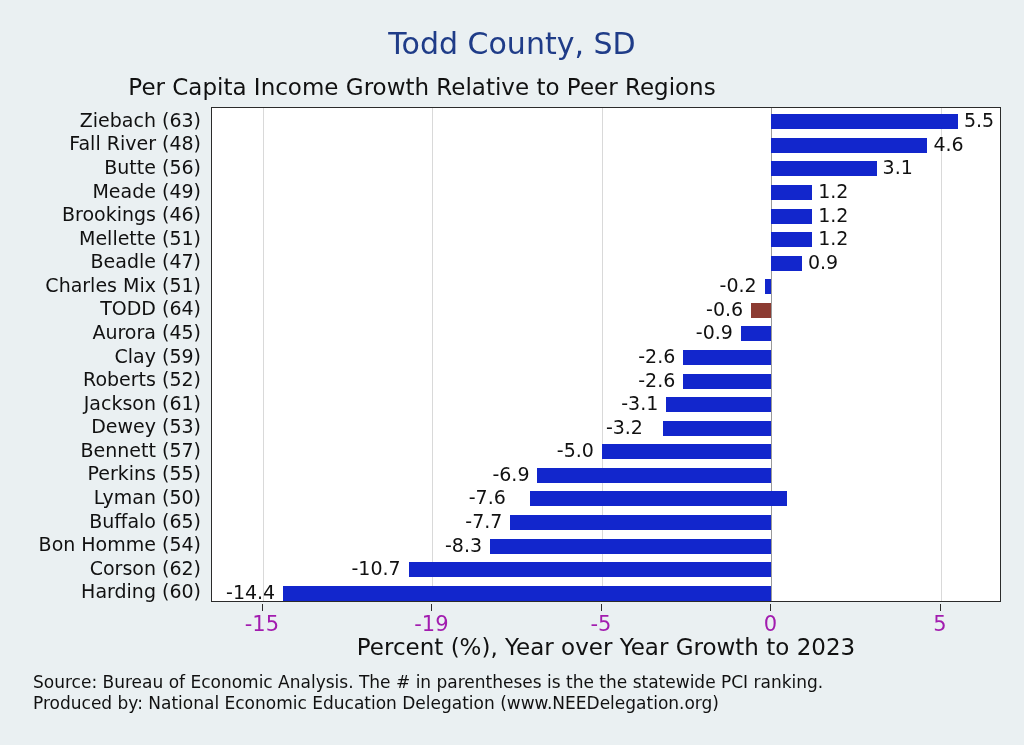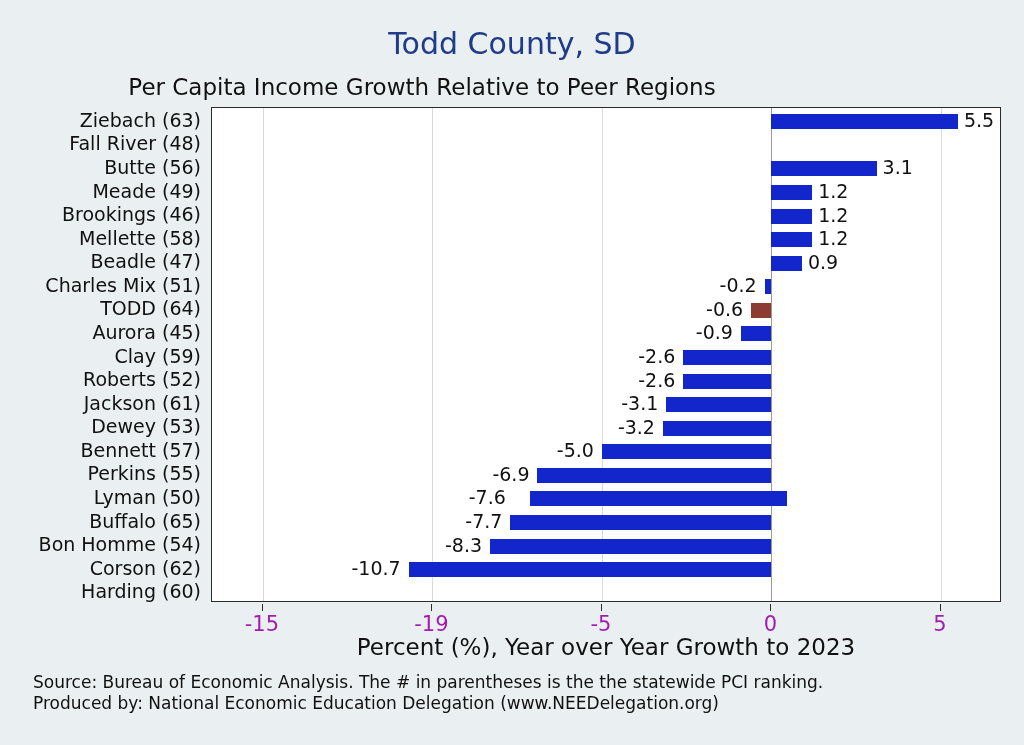--- a/index.html
+++ b/index.html
@@ -155,21 +155,21 @@
 
   <div class="title">Todd County, SD</div>
   <div class="subtitle">Per Capita Income Growth Relative to Peer Regions</div>
 
   <div class="cat-labels">
       <div class="cat-label" style="top: 1.78571px;">Ziebach (63)</div>
       <div class="cat-label" style="top: 25.3571px;">Fall River (48)</div>
       <div class="cat-label" style="top: 48.9286px;">Butte (56)</div>
       <div class="cat-label" style="top: 72.5px;">Meade (49)</div>
       <div class="cat-label" style="top: 96.0714px;">Brookings (46)</div>
-      <div class="cat-label" style="top: 119.643px;">Mellette (58)</div>
+      <div class="cat-label" style="top: 119.643px;">Mellette (51)</div>
       <div class="cat-label" style="top: 143.214px;">Beadle (47)</div>
       <div class="cat-label" style="top: 166.786px;">Charles Mix (51)</div>
       <div class="cat-label" style="top: 190.357px;">TODD (64)</div>
       <div class="cat-label" style="top: 213.929px;">Aurora (45)</div>
       <div class="cat-label" style="top: 237.5px;">Clay (59)</div>
       <div class="cat-label" style="top: 261.071px;">Roberts (52)</div>
       <div class="cat-label" style="top: 284.643px;">Jackson (61)</div>
       <div class="cat-label" style="top: 308.214px;">Dewey (53)</div>
       <div class="cat-label" style="top: 331.786px;">Bennett (57)</div>
       <div class="cat-label" style="top: 355.357px;">Perkins (55)</div>
@@ -184,20 +184,24 @@
     <div class="gridline" style="left: 50.8584px;"></div>
       <div class="gridline" style="left: 220.386px;"></div>
       <div class="gridline" style="left: 389.914px;"></div>
       <div class="zeroline" style="left: 559.442px;"></div>
       <div class="gridline" style="left: 728.97px;"></div>
       <div class="bars">
         <div class="bar-row" style="top: 3.28571px; left: 0px; right: 0px;">
           <div class="bar" style="left: 559.442px; width: 186.481px;"></div>
           <div class="bar-value" style="left: 751.923px;">5.5</div>
         </div>
+        <div class="bar-row" style="top: 26.8571px; left: 0px; right: 0px;">
+          <div class="bar" style="left: 559.442px; width: 155.966px;"></div>
+          <div class="bar-value" style="left: 721.408px;">4.6</div>
+        </div>
         <div class="bar-row" style="top: 50.4286px; left: 0px; right: 0px;">
           <div class="bar" style="left: 559.442px; width: 105.107px;"></div>
           <div class="bar-value" style="left: 670.549px;">3.1</div>
         </div>
         <div class="bar-row" style="top: 74px; left: 0px; right: 0px;">
           <div class="bar" style="left: 559.442px; width: 40.6867px;"></div>
           <div class="bar-value" style="left: 606.129px;">1.2</div>
         </div>
         <div class="bar-row" style="top: 97.5714px; left: 0px; right: 0px;">
           <div class="bar" style="left: 559.442px; width: 40.6867px;"></div>
@@ -228,21 +232,21 @@
           <div class="bar-value" style="right: 324.712px;">-2.6</div>
         </div>
         <div class="bar-row" style="top: 262.571px; left: 0px; right: 0px;">
           <div class="bar" style="left: 471.288px; width: 88.1545px;"></div>
           <div class="bar-value" style="right: 324.712px;">-2.6</div>
         </div>
         <div class="bar-row" style="top: 286.143px; left: 0px; right: 0px;">
           <div class="bar" style="left: 454.335px; width: 105.107px;"></div>
           <div class="bar-value" style="right: 341.665px;">-3.1</div>
         </div>
-        <div class="bar-row" style="top: 309.714px; left: 0px; right: 0px;">
+        <div class="bar-row" style="top: 309.714px; left: 0px; right: 12px;">
           <div class="bar" style="left: 450.944px; width: 108.498px;"></div>
           <div class="bar-value" style="right: 345.056px;">-3.2</div>
         </div>
         <div class="bar-row" style="top: 333.286px; left: 0px; right: 0px;">
           <div class="bar" style="left: 389.914px; width: 169.528px;"></div>
           <div class="bar-value" style="right: 406.086px;">-5.0</div>
         </div>
         <div class="bar-row" style="top: 356.857px; left: 0px; right: 0px;">
           <div class="bar" style="left: 325.494px; width: 233.948px;"></div>
           <div class="bar-value" style="right: 470.506px;">-6.9</div>
@@ -255,20 +259,24 @@
           <div class="bar" style="left: 298.369px; width: 261.073px;"></div>
           <div class="bar-value" style="right: 497.631px;">-7.7</div>
         </div>
         <div class="bar-row" style="top: 427.571px; left: 0px; right: 0px;">
           <div class="bar" style="left: 278.026px; width: 281.416px;"></div>
           <div class="bar-value" style="right: 517.974px;">-8.3</div>
         </div>
         <div class="bar-row" style="top: 451.143px; left: 0px; right: 0px;">
           <div class="bar" style="left: 196.652px; width: 362.79px;"></div>
           <div class="bar-value" style="right: 599.348px;">-10.7</div>
+        </div>
+        <div class="bar-row" style="top: 474.714px; left: 0px; right: 0px;">
+          <div class="bar" style="left: 71.2017px; width: 488.24px;"></div>
+          <div class="bar-value" style="right: 724.798px;">-14.4</div>
         </div>
       </div>
   </div>
 
   <div class="x-axis-ticks">
       <div class="tick-mark" style="left: 50.8584px;"></div>
       <div class="tick-label" style="left: 50.8584px;">-15</div>
       <div class="tick-mark" style="left: 220.386px;"></div>
       <div class="tick-label" style="left: 220.386px;">-19</div>
       <div class="tick-mark" style="left: 389.914px;"></div>

